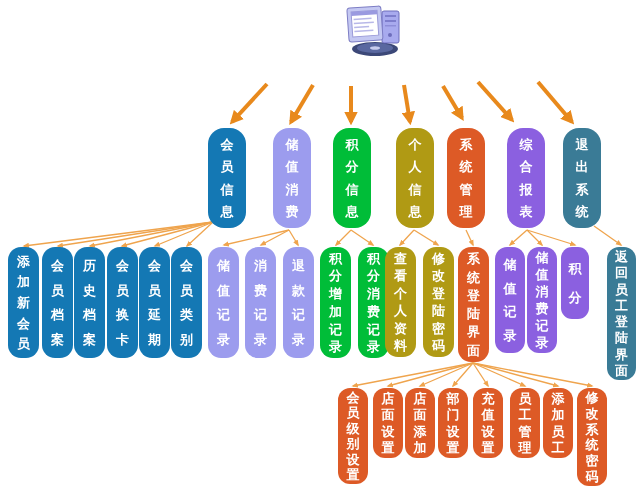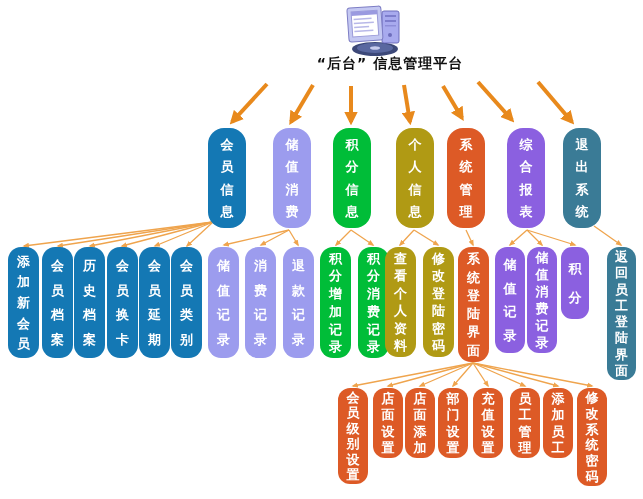--- a/index.html
+++ b/index.html
@@ -46,21 +46,20 @@
       <rect x="6" y="6" width="34" height="34" rx="3" fill="#c4c8f2" stroke="#7d7dc4" stroke-width="1"></rect>
       <rect x="10" y="10" width="26" height="25" fill="#ffffff" stroke="#9a9ad8" stroke-width="1"></rect>
       <rect x="10" y="10" width="26" height="4" fill="#9a9ae0"></rect>
       <rect x="12" y="17" width="18" height="1.5" fill="#b8b8e8"></rect>
       <rect x="12" y="21" width="20" height="1.5" fill="#b8b8e8"></rect>
       <rect x="12" y="25" width="15" height="1.5" fill="#b8b8e8"></rect>
       <rect x="12" y="29" width="19" height="1.5" fill="#b8b8e8"></rect>
     </g>
   </svg>
 
-  <div class="title">“后台” 信息管理平台</div>
 
   <svg id="edges">
     <defs>
       <marker id="ah-big" viewBox="0 0 10 10" refX="7.5" refY="5" markerWidth="3.4" markerHeight="3.4" orient="auto">
         <path d="M0,0 L10,5 L0,10 z" fill="#e8891c"></path>
       </marker>
       <marker id="ah-small" viewBox="0 0 10 10" refX="7.5" refY="5" markerWidth="5" markerHeight="5" orient="auto">
         <path d="M0,1 L10,5 L0,9 z" fill="#efa44d"></path>
       </marker>
     </defs>

